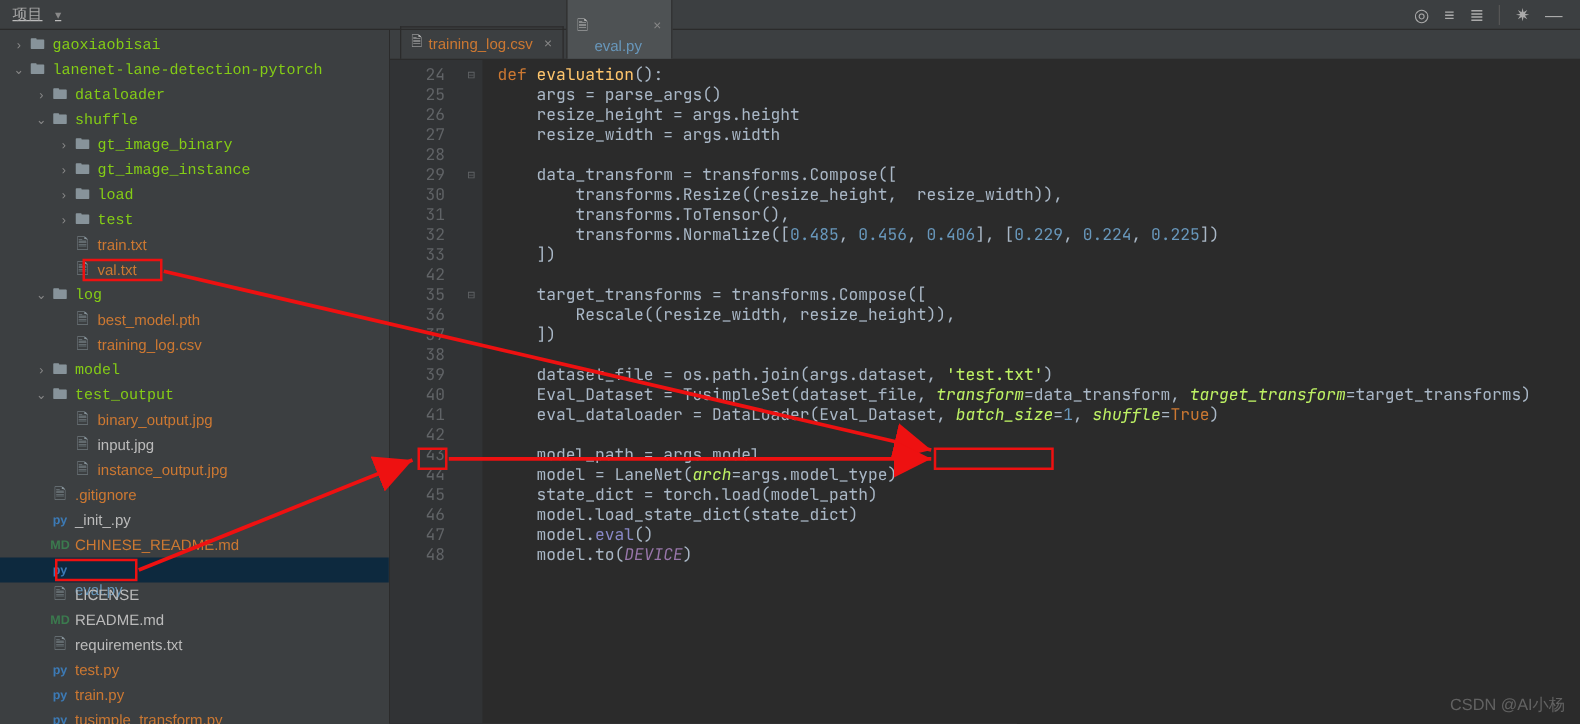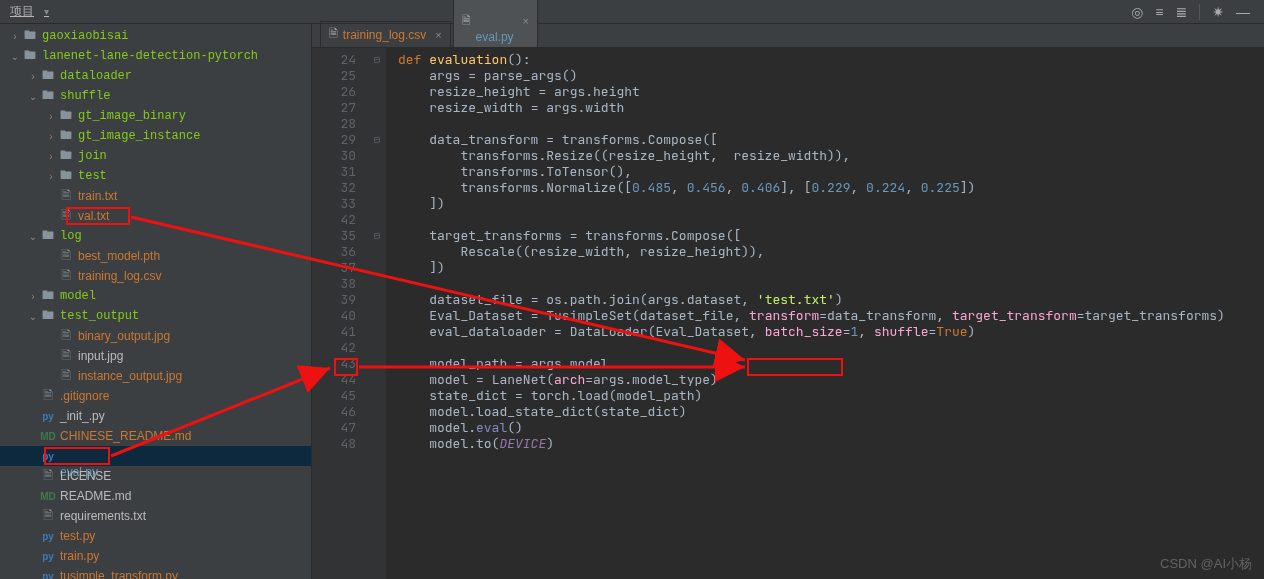--- a/index.html
+++ b/index.html
@@ -134,21 +134,21 @@
     white-space: pre;
   }
   .code-line { height: 16px; }
   .ln { height: 16px; }
 
   .tok-kw { color: #cc7832; }
   .tok-fn { color: #ffc66d; }
   .tok-id { color: #a9b7c6; }
   .tok-str { color: #bef264; }
   .tok-num { color: #6897bb; }
-  .tok-param { color: #f9a8d4; }
+  .tok-param { color: #bef264; font-style: italic; }
   .tok-builtin { color: #8888c6; }
   .tok-const { color: #9876aa; font-style: italic; }
   .tok-op { color: #a9b7c6; }
 
   
   .anno-box {
     position: absolute;
     border: 2px solid #e11;
     pointer-events: none;
   }
@@ -236,21 +236,21 @@
             <span style="color:#87939a">🖿</span>
           </span>
           <span class="tree-label c-dir">gt_image_instance</span>
         </div>
         <div class="tree-row">
           <span class="indent" style="width:44px"></span>
           <span class="arrow">›</span>
           <span class="tree-icon">
             <span style="color:#87939a">🖿</span>
           </span>
-          <span class="tree-label c-dir">join</span>
+          <span class="tree-label c-dir">load</span>
         </div>
         <div class="tree-row">
           <span class="indent" style="width:44px"></span>
           <span class="arrow">›</span>
           <span class="tree-icon">
             <span style="color:#87939a">🖿</span>
           </span>
           <span class="tree-label c-dir">test</span>
         </div>
         <div class="tree-row">

